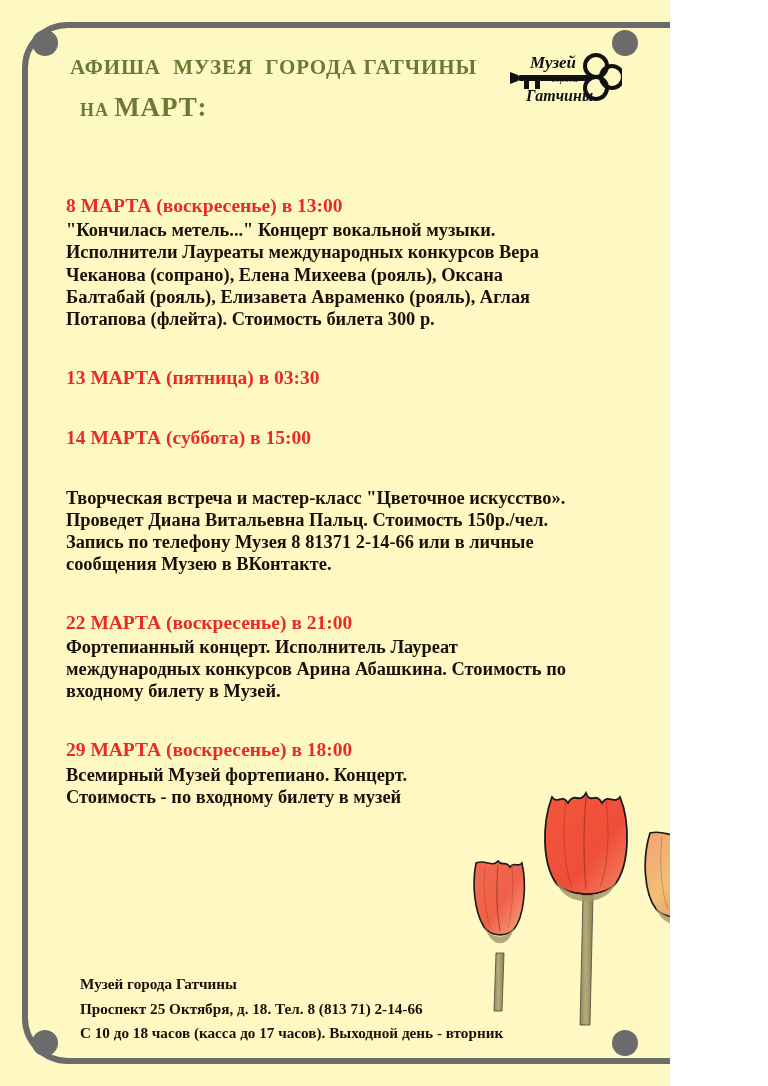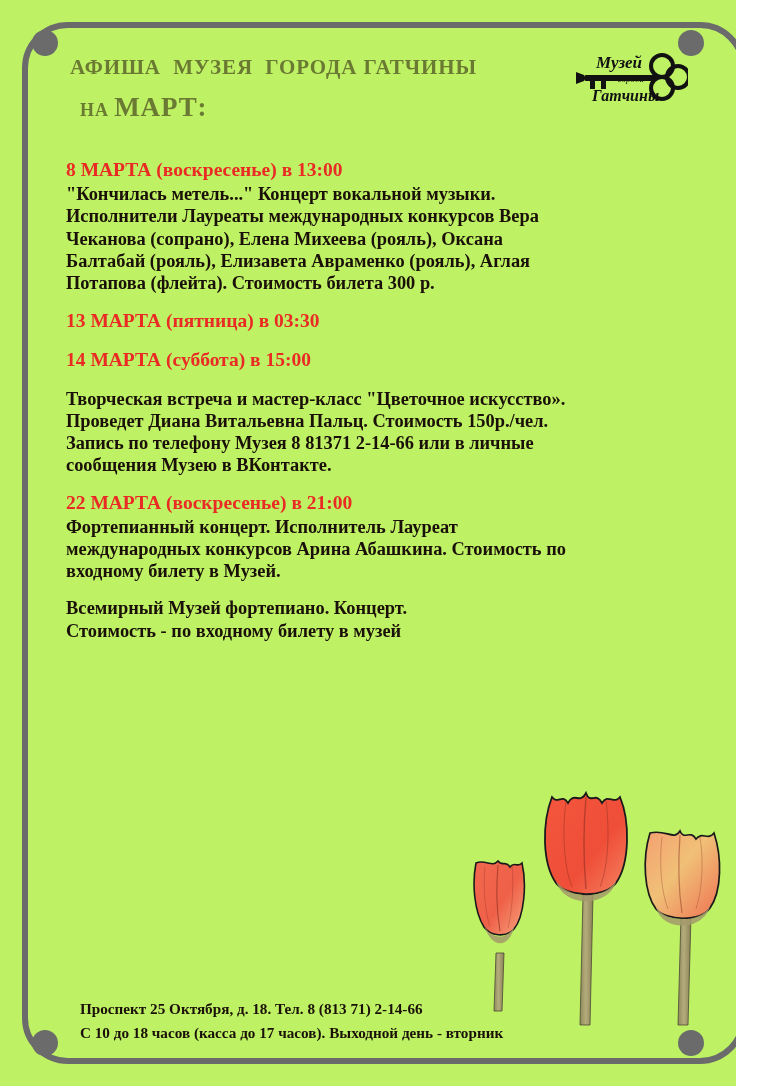--- a/index.html
+++ b/index.html
@@ -6,23 +6,23 @@
   html, body {
     margin: 0;
     padding: 0;
     background: #ffffff;
   }
   body {
     font-family: "Liberation Serif", "DejaVu Serif", serif;
   }
   #poster {
     position: relative;
-    width: 736px;
+    width: 670px;
     height: 1086px;
-    background: #bef264;
+    background: #fef9c3;
     overflow: hidden;
   }
 
   
   .frame {
     position: absolute;
     left: 22px;
     top: 22px;
     width: 724px;
     height: 1042px;
@@ -76,21 +76,21 @@
     height: 70px;
   }
 
   
   .events {
     position: absolute;
     left: 66px;
     top: 158px;
     width: 640px;
   }
-  .event { margin-bottom: 15px; }
+  .event { margin-bottom: 15px; margin-top: 36px; }
   .event-date {
     color: #ea2a24;
     font-weight: bold;
     font-size: 19.5px;
     line-height: 1.25;
     margin: 0 0 1px 0;
   }
   .event-body {
     color: #1a1008;
     font-weight: bold;
@@ -191,20 +191,21 @@
     </div>
 
     <div class="event">
       <p class="event-date">22 МАРТА (воскресенье) в 21:00</p>
       <p class="event-body">Фортепианный концерт. Исполнитель Лауреат
 международных конкурсов Арина Абашкина. Стоимость по
 входному билету в Музей.</p>
     </div>
 
     <div class="event">
+      <p class="event-date">29 МАРТА (воскресенье) в 18:00</p>
       <p class="event-body">Всемирный Музей фортепиано. Концерт.
 Стоимость - по входному билету в музей</p>
     </div>
 
   </div>
 
   <div class="tulips">
     <svg viewBox="0 0 290 270" width="290" height="270" aria-hidden="true">
       <defs>
         <linearGradient id="pet1" x1="0" y1="0" x2="1" y2="1">
@@ -255,17 +256,18 @@
                  C256 66 250 56 244 64 C238 54 232 66 228 56 C222 66 214 54 198 58 Z" fill="url(#pet3)" stroke="#1a1a1a" stroke-width="1.7"></path>
         <path d="M228 60 C226 88 227 118 230 138" fill="none" stroke="#9a4b30" stroke-width="1.2" opacity="0.6"></path>
         <path d="M210 62 C207 88 209 116 216 134" fill="none" stroke="#9a4b30" stroke-width="0.9" opacity="0.45"></path>
         <path d="M248 62 C252 88 250 116 244 134" fill="none" stroke="#9a4b30" stroke-width="0.9" opacity="0.45"></path>
         <path d="M204 132 C214 148 248 149 258 131 C252 156 210 158 204 132 Z" fill="#a49a6b" opacity="0.85"></path>
       </g>
     </svg>
   </div>
 
   <div class="footer">
+    <p class="footer-line">Музей города Гатчины</p>
     <p class="footer-line">Проспект 25 Октября, д. 18. Тел. 8 (813 71) 2-14-66</p>
     <p class="footer-line">С 10 до 18 часов (касса до 17 часов). Выходной день - вторник</p>
   </div>
 
 </div>
 
 </body></html>

